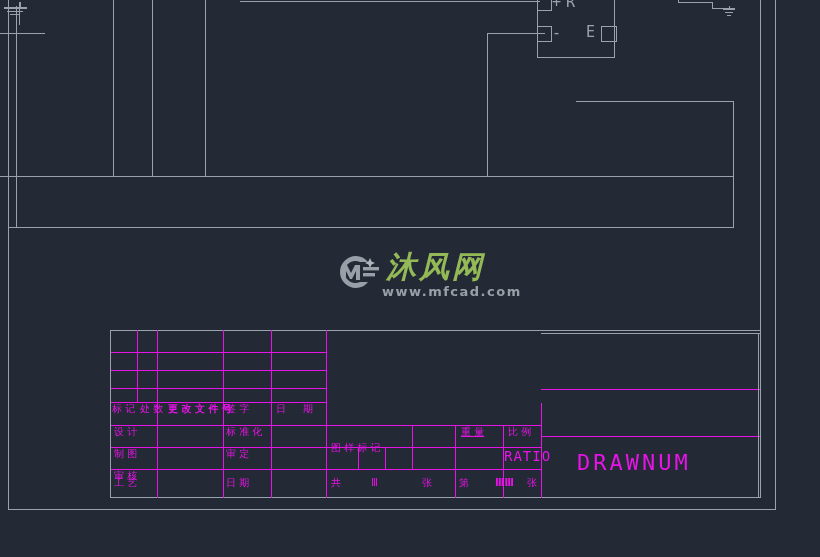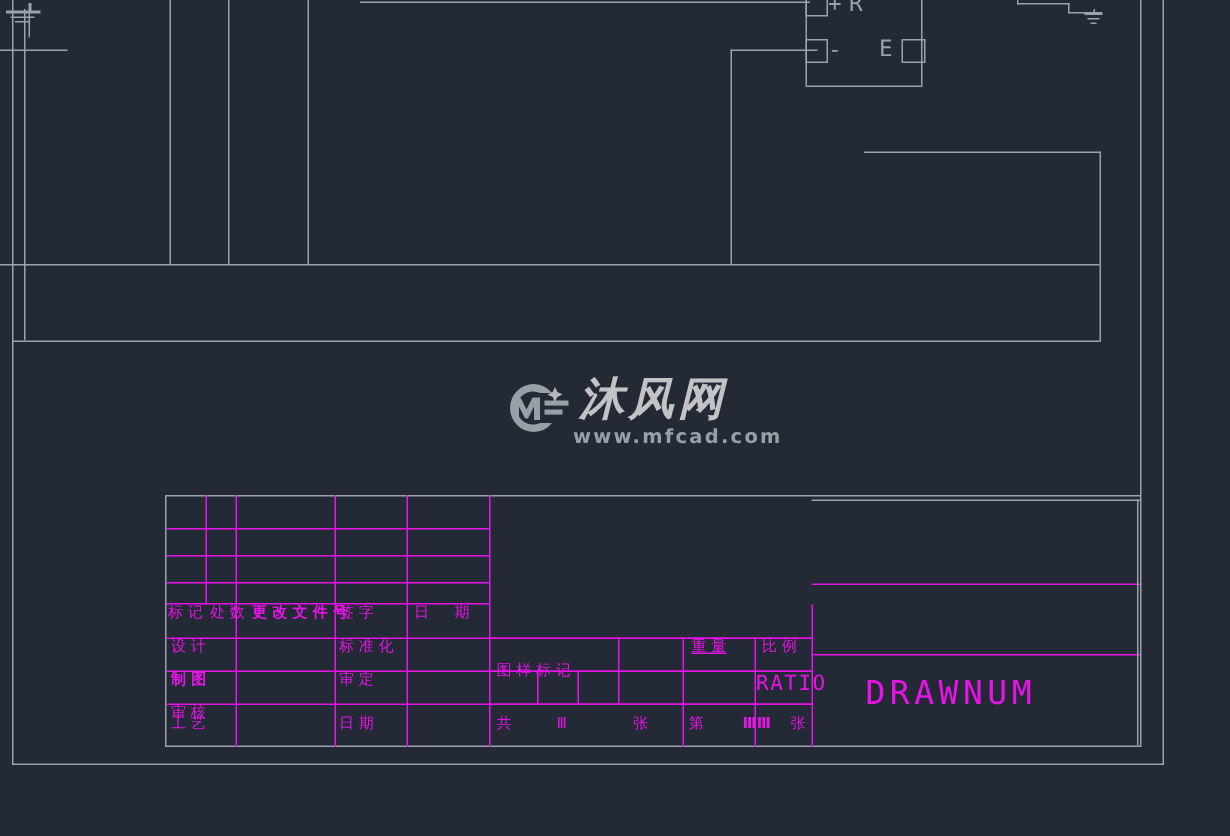--- a/index.html
+++ b/index.html
@@ -65,21 +65,21 @@
     position:absolute;
     left:330px;top:252px;
     width:170px;height:50px;
     opacity:.72;
     pointer-events:none;
   }
   .wm .wm-cn{
     position:absolute;left:56px;top:0px;
     font-family:"DejaVu Sans","Liberation Sans",sans-serif;
     font-size:30px;font-weight:bold;
-    color:#ffffff;
+    color:#bef264;
     letter-spacing:3px;
     font-style:italic;
     line-height:1;
     white-space:nowrap;
   }
   .wm .wm-url{
     position:absolute;left:52px;top:33px;
     font-family:"DejaVu Sans","Liberation Sans",sans-serif;
     font-size:13px;font-weight:bold;
     color:#c6ccd3;
@@ -207,21 +207,21 @@
   <div class="mag-text" style="left:112px;top:404px;">标 记</div>
   <div class="mag-text" style="left:140px;top:404px;">处 数</div>
   <div class="mag-text" style="left:168px;top:404px;font-weight:bold;">更 改 文 件 号</div>
   <div class="mag-text" style="left:226px;top:404px;">签   字</div>
   <div class="mag-text" style="left:276px;top:404px;">日</div>
   <div class="mag-text" style="left:303px;top:404px;">期</div>
 
   <div class="mag-text" style="left:114px;top:427px;">设    计</div>
   <div class="mag-text" style="left:226px;top:427px;">标   准   化</div>
 
-  <div class="mag-text" style="left:114px;top:449px;font-weight:bold;">制    图</div>
+  <div class="mag-text" style="left:114px;top:449px;">制    图</div>
   <div class="mag-text" style="left:226px;top:449px;">审      定</div>
 
   <div class="mag-text" style="left:114px;top:471px;">审    核</div>
 
   <div class="mag-text" style="left:114px;top:478px;">工    艺</div>
   <div class="mag-text" style="left:226px;top:478px;">日      期</div>
 
   <div class="mag-text" style="left:331px;top:443px;">图   样   标   记</div>
   <div class="mag-text" style="left:461px;top:427px;text-decoration:underline;">重    量</div>
   <div class="mag-text" style="left:508px;top:427px;">比    例</div>

